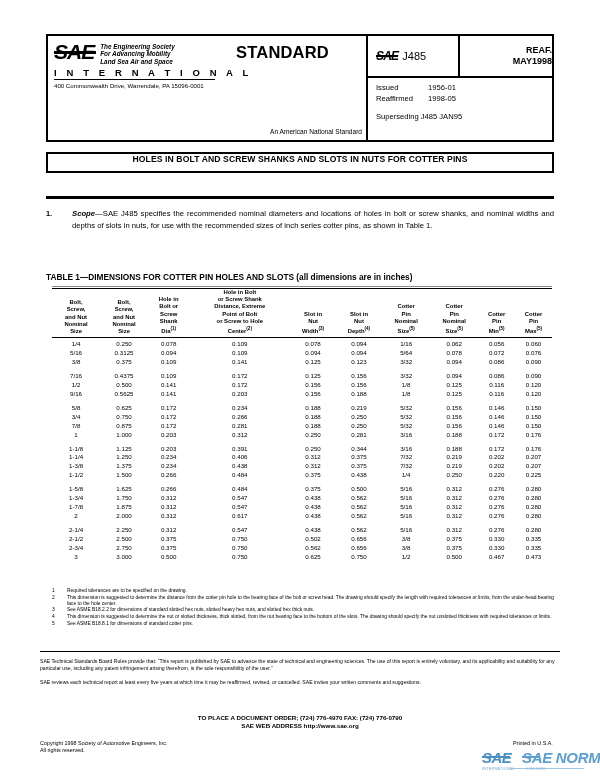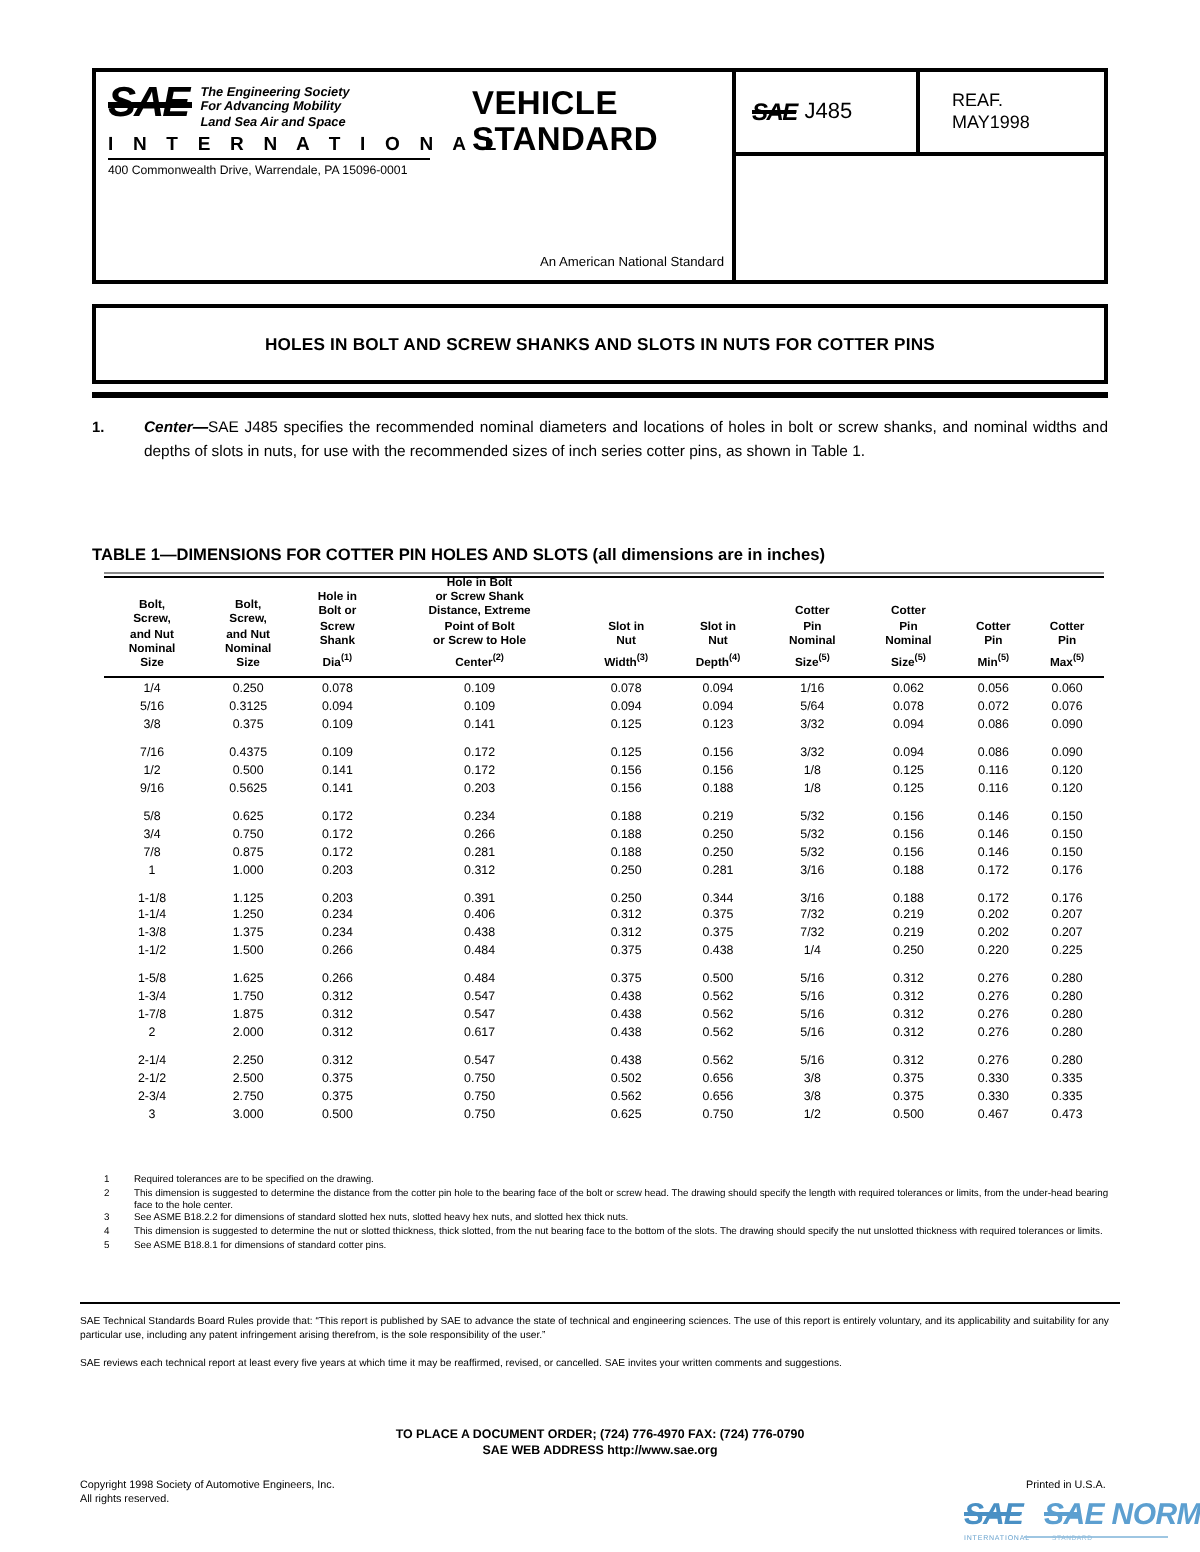--- a/index.html
+++ b/index.html
@@ -136,47 +136,46 @@
     position: absolute;
     left: 0; right: 0; top: 5px;
     height: 1.6px;
     background: #000;
   }
   .doc-num { font-size: 11px; }
   .hrt-reaf {
     flex: 1;
     display: flex;
     flex-direction: column;
-    align-items: flex-start;
+    align-items: flex-end;
     justify-content: center;
     font-size: 9px;
-    font-weight: normal;
+    font-weight: bold;
     line-height: 11px;
-    margin-left: 16px;
   }
   .hdr-right-bot {
     flex: 1;
     box-sizing: border-box;
     padding: 5px 0 0 8px;
     font-size: 7.6px;
     line-height: 10.5px;
   }
   .date-row { display: flex; }
   .date-lbl { width: 52px; }
   .superseding { margin-top: 8px; }
 
   
   .title-box {
     position: absolute;
     left: 46px; top: 152px;
-    width: 508px; height: 40px;
+    width: 508px; height: 21px;
     border: 2px solid #000;
     box-sizing: border-box;
     display: flex;
-    align-items: center;
+    align-items: flex-start;
     justify-content: center;
   }
   .title-text {
     font-size: 8.6px;
     font-weight: bold;
     letter-spacing: 0.1px;
   }
 
   
   .rule-thick {
@@ -376,48 +375,58 @@
           <div>The Engineering Society</div>
           <div>For Advancing Mobility</div>
           <div>Land Sea Air and Space</div>
         </div>
       </div>
       <div class="sae-intl">I N T E R N A T I O N A L</div>
       <div class="sae-addr">400 Commonwealth Drive, Warrendale, PA 15096-0001</div>
     </div>
 
     <div class="hdr-mid">
-      <div class="doc-type">VEHICLE</div>
       <div class="doc-type">STANDARD</div>
       <div class="natl-std">An American National Standard</div>
     </div>
 
     <div class="hdr-right">
       <div class="hdr-right-top">
         <div class="hrt-num">
           <span class="sae-mark-sm">SAE</span>
           <span class="doc-num">J485</span>
         </div>
         <div class="hrt-reaf">
           <div>REAF.</div>
           <div>MAY1998</div>
         </div>
       </div>
+      <div class="hdr-right-bot">
+        <div class="date-row">
+          <span class="date-lbl">Issued</span>
+          <span>1956-01</span>
+        </div>
+        <div class="date-row">
+          <span class="date-lbl">Reaffirmed</span>
+          <span>1998-05</span>
+        </div>
+        <div class="superseding">Superseding J485 JAN95</div>
+      </div>
     </div>
   </div>
 
   <div class="title-box">
     <div class="title-text">HOLES IN BOLT AND SCREW SHANKS AND SLOTS IN NUTS FOR COTTER PINS</div>
   </div>
 
   <div class="rule-thick" style="top:196px;"></div>
 
   <div class="scope">
     <div class="scope-num">1.</div>
-    <div class="scope-body"><span class="scope-kw">Center—</span><span>SAE J485 specifies the recommended nominal diameters and locations of holes in bolt or screw shanks, and nominal widths and depths of slots in nuts, for use with the recommended sizes of inch series cotter pins, as shown in Table 1.</span></div>
+    <div class="scope-body"><span class="scope-kw">Scope—</span><span>SAE J485 specifies the recommended nominal diameters and locations of holes in bolt or screw shanks, and nominal widths and depths of slots in nuts, for use with the recommended sizes of inch series cotter pins, as shown in Table 1.</span></div>
   </div>
 
   <div class="table-title">TABLE 1—DIMENSIONS FOR COTTER PIN HOLES AND SLOTS (all dimensions are in inches)</div>
   <div class="hdr-rule-top"></div>
   <table class="tbl">
     <thead>
       <tr id="thead-row" class="hdr-line">
           <th>
             <div>Bolt,</div>
             <div>Screw,</div>

